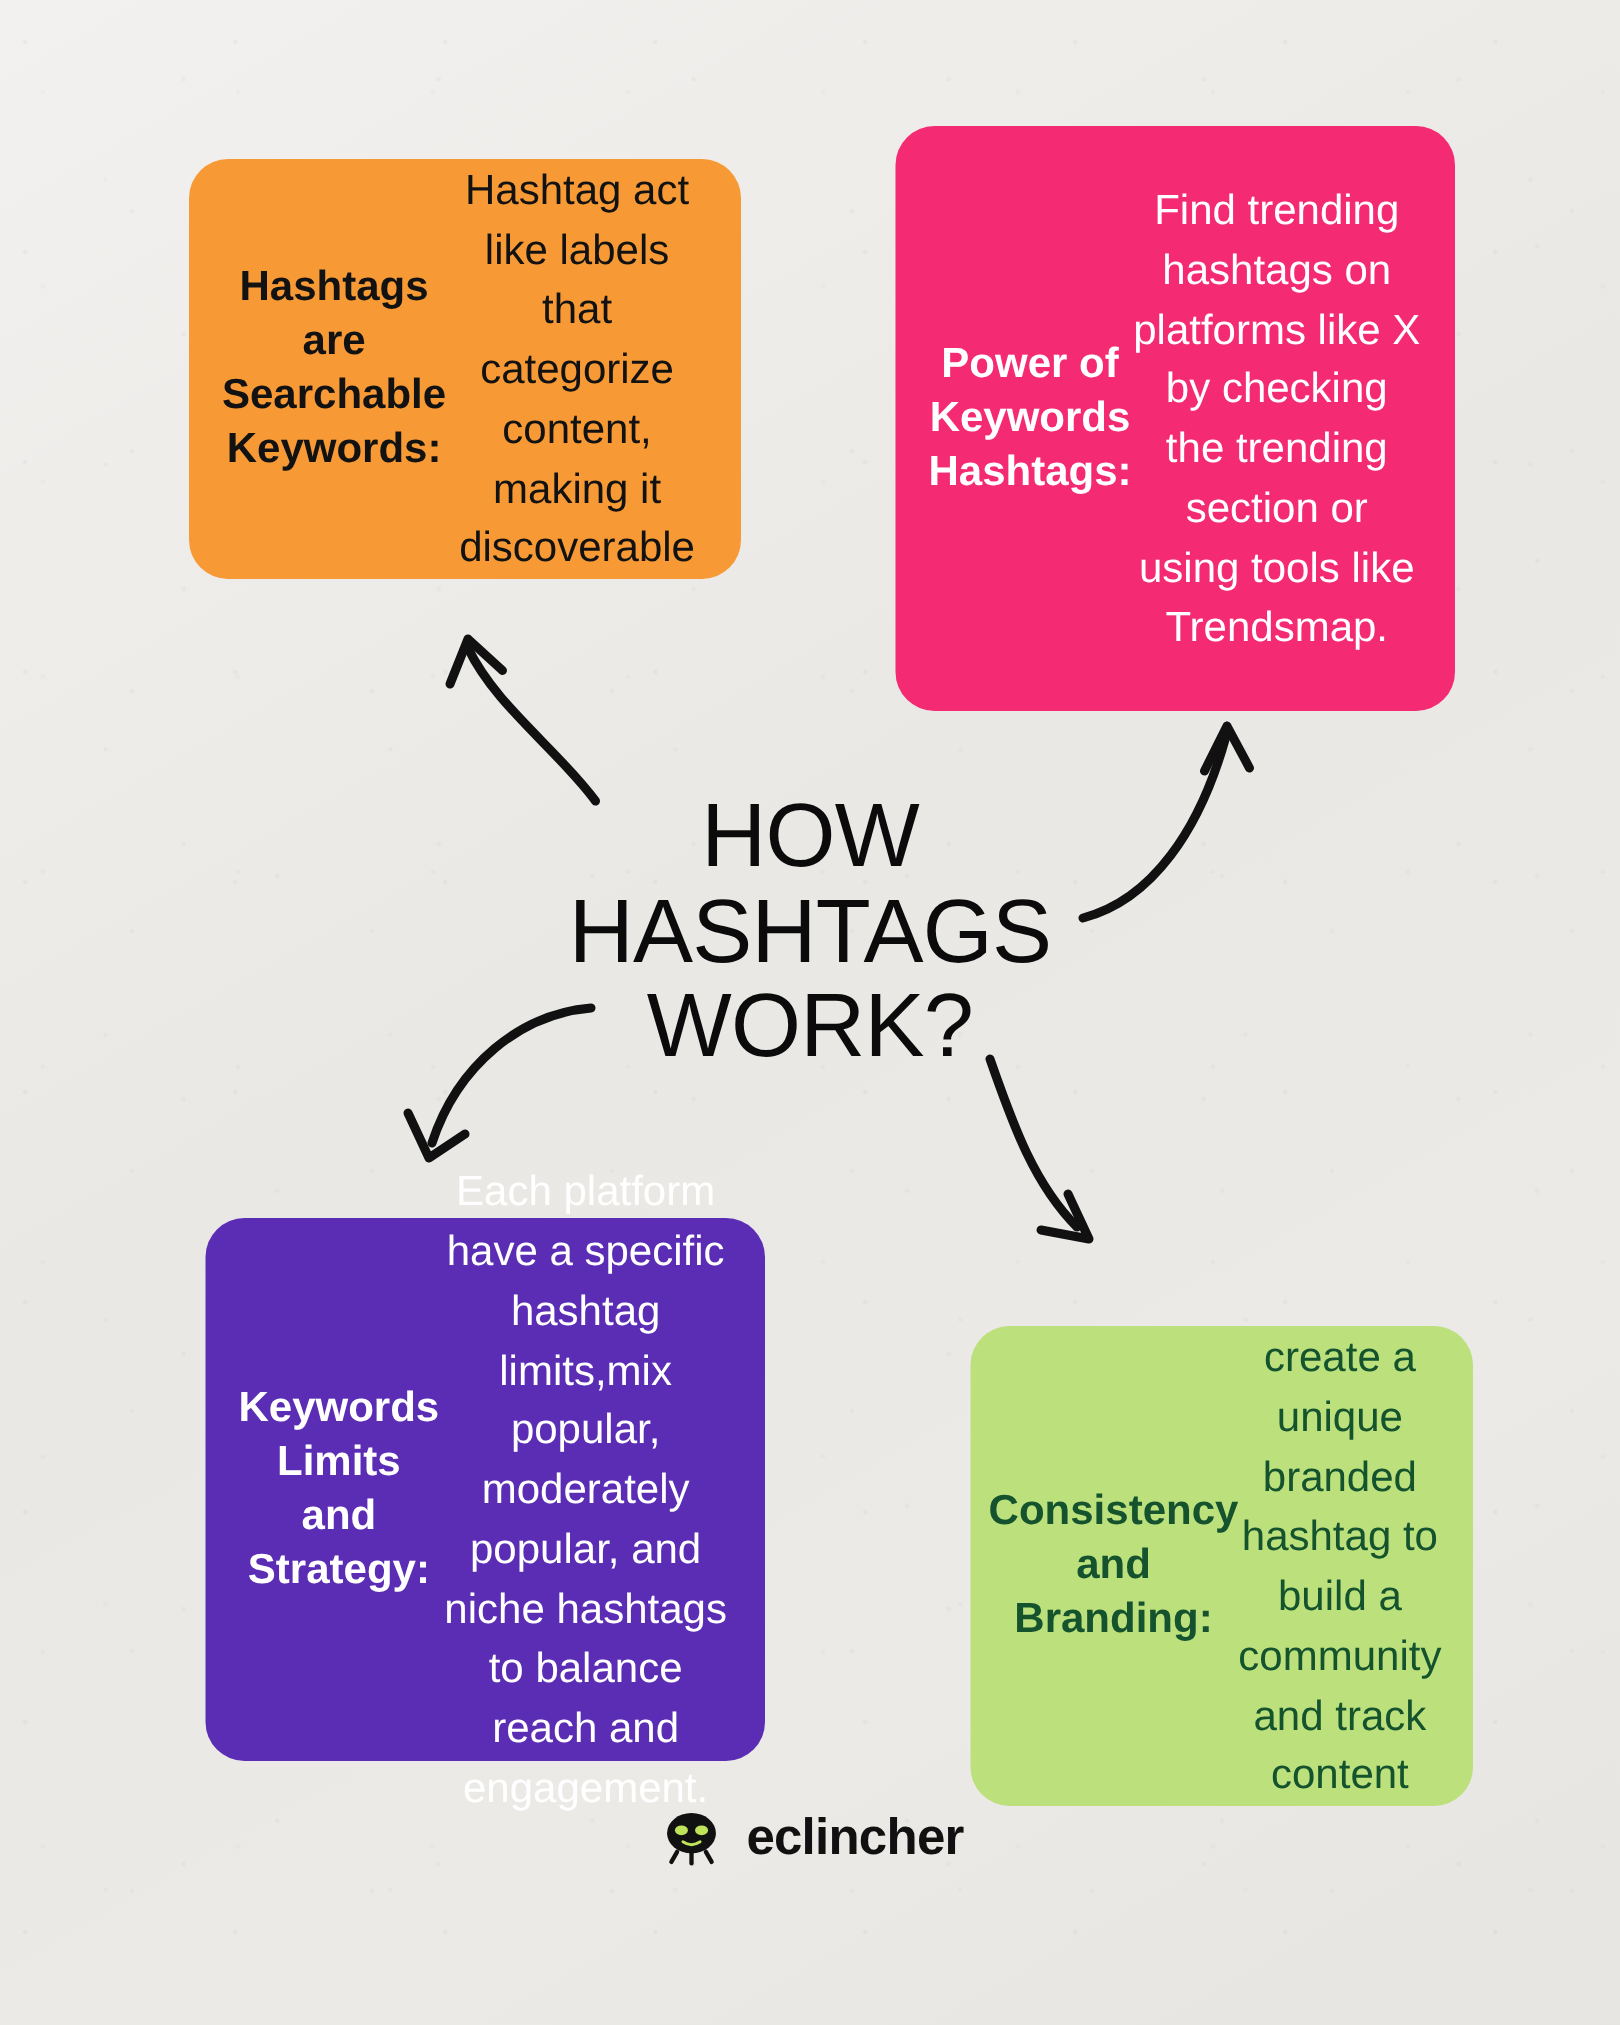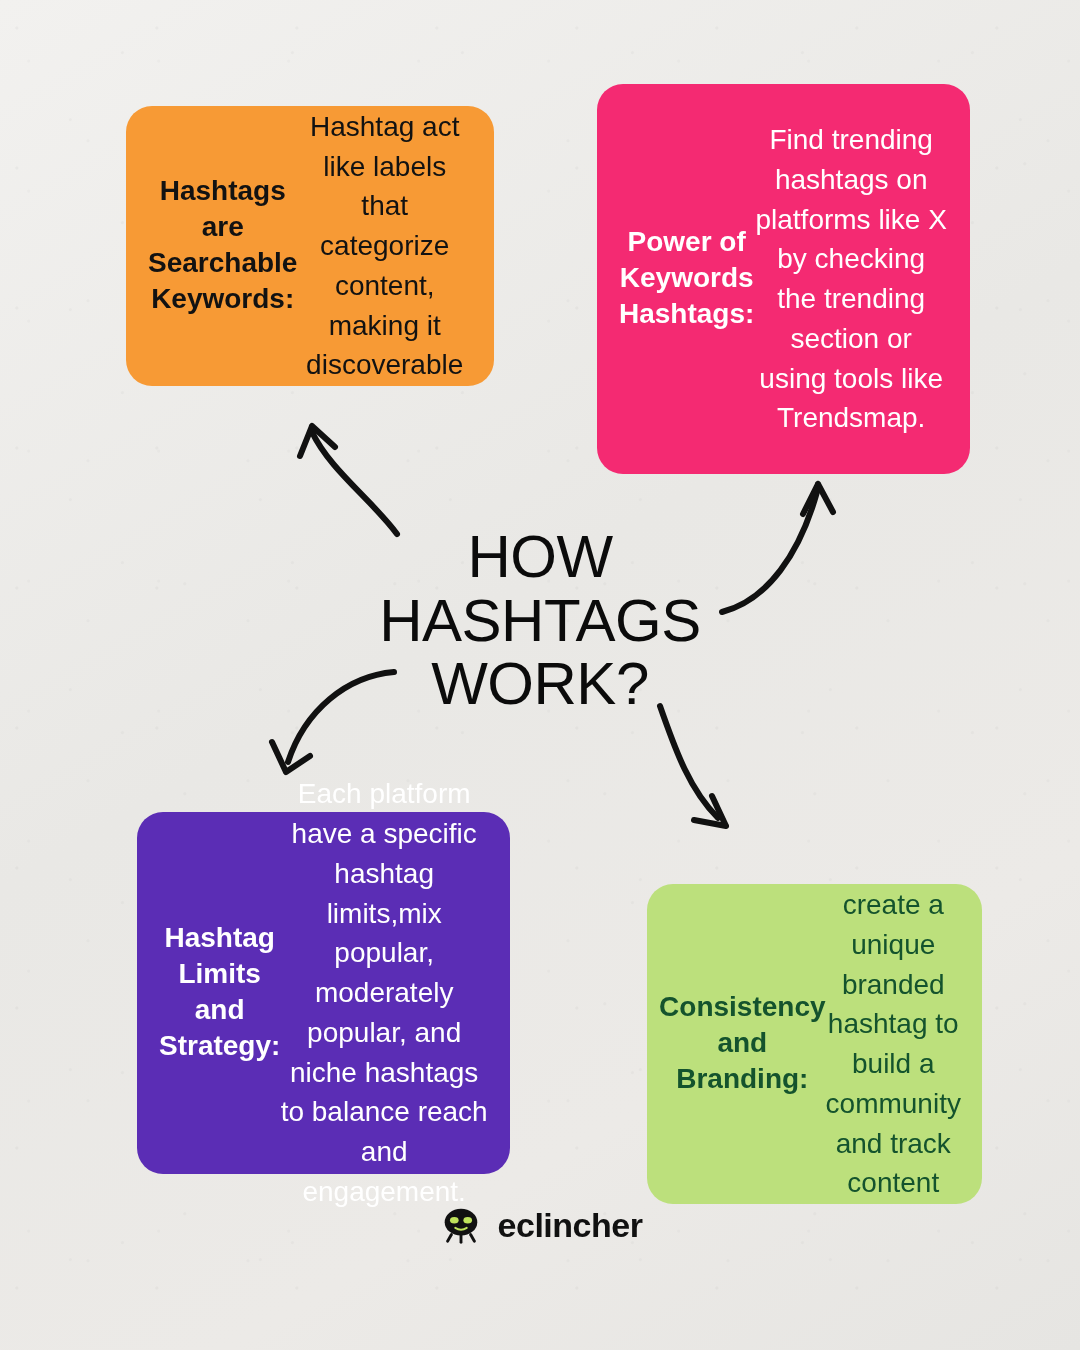--- a/index.html
+++ b/index.html
@@ -159,21 +159,21 @@
     <div class="title">Hashtags are Searchable Keywords:</div>
     <div class="body">Hashtag act like labels that categorize content, making it discoverable</div>
   </div>
 
   <div class="card" id="card-trending">
     <div class="title">Power of Keywords Hashtags:</div>
     <div class="body">Find trending hashtags on platforms like X by checking the trending section or using tools like Trendsmap.</div>
   </div>
 
   <div class="card" id="card-limits">
-    <div class="title">Hashtag Limits and Strategy:</div>
+    <div class="title">Keywords Limits and Strategy:</div>
     <div class="body">Each platform have a specific hashtag limits,mix popular, moderately popular, and niche hashtags to balance reach and engagement.</div>
   </div>
 
   <div class="card" id="card-consistency">
     <div class="title">Consistency and Branding:</div>
     <div class="body">create a unique branded hashtag to build a community and track content</div>
   </div>
 
   <div id="center-title">HOW
 HASHTAGS

